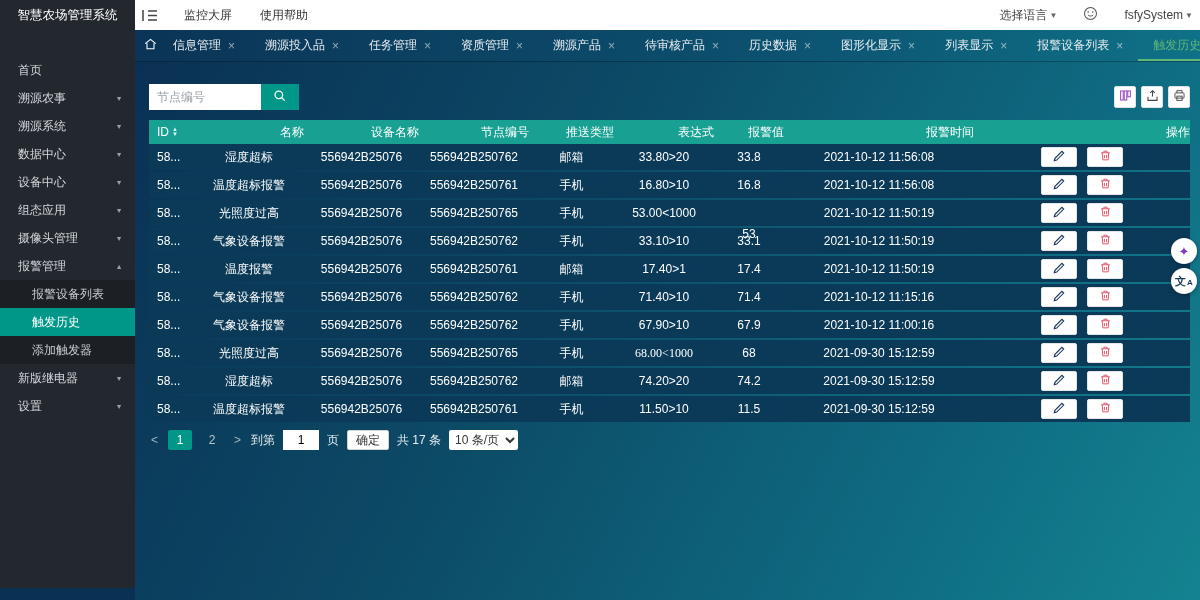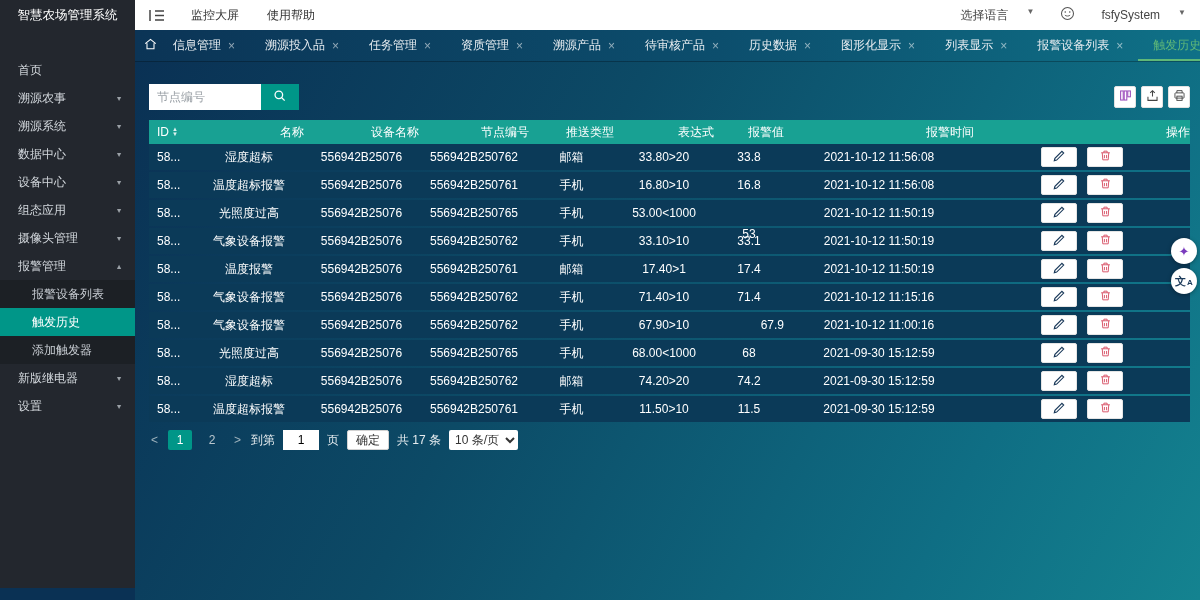--- a/index.html
+++ b/index.html
@@ -16,25 +16,25 @@
   .menu-item { height:28px; display:flex; align-items:center; padding:0 12px 0 18px;
     color:#d3d8dd; cursor:pointer; justify-content:space-between; white-space:nowrap; }
   .menu-item .caret { font-size:8px; color:#9aa0a6; transform:scale(.9); }
   .submenu { background:#1c2025; }
   .submenu-item { height:28px; display:flex; align-items:center; padding-left:32px;
     color:#c9ced4; cursor:pointer; white-space:nowrap; }
   .submenu-item.active { background:#009688; color:#fff; }
 
   
   .navbar { position:absolute; left:135px; top:0; right:0; height:30px; background:#ffffff;
-    display:flex; align-items:center; padding:0 14px; color:#333; }
+    display:flex; align-items:center; padding:0 7px; color:#333; }
   .navbar .nav-link { margin-right:28px; cursor:pointer; }
   .nav-burger { margin-right:26px; display:flex; align-items:center; cursor:pointer; }
   .nav-right { margin-left:auto; display:flex; align-items:center; gap:26px; }
-  .nav-drop { display:flex; gap:18px; cursor:pointer; color:#444; }
+  .nav-drop { display:flex; align-items:center; gap:2px; cursor:pointer; color:#444; }
   .nav-drop .caret { font-size:8px; color:#666; }
 
   
   .tabbar { position:absolute; left:135px; top:30px; right:0; height:32px;
     background:linear-gradient(90deg,#0b3456 0%,#0c4e6d 55%,#0f7187 100%);
     display:flex; align-items:stretch; padding-left:8px;
     border-bottom:1px solid rgba(0,0,0,.28); }
   .tab-home { width:44px; display:flex; align-items:center; justify-content:center; cursor:pointer; }
   #tabs { display:flex; }
   .tab { display:flex; align-items:center; gap:7px; padding:0 15px; color:#e8edf1;
@@ -427,42 +427,42 @@
             </button>
           </div>
         </div>
         <div class="trow">
           <div class="cell first" style="width: 45px;">58...</div>
           <div class="cell" style="width: 110px;">气象设备报警</div>
           <div class="cell" style="width: 115px;">556942B25076</div>
           <div class="cell" style="width: 110px;">556942B250762</div>
           <div class="cell" style="width: 85px;">手机</div>
           <div class="cell" style="width: 100px;">67.90&gt;10</div>
-          <div class="cell" style="width: 70px; text-align: right;">67.9</div>
+          <div class="cell" style="width: 70px;">67.9</div>
           <div class="cell" style="width: 190px;">2021-10-12 11:00:16</div>
           <div class="col-ops">
             <button class="op-btn">
               <span><svg width="14" height="14" viewBox="0 0 24 24" fill="none" stroke="#1b3a5a" stroke-width="2">
                   <path d="M4 20l4-1L20 7l-3-3L5 16l-1 4z"></path>
                 </svg></span>
             </button>
             <button class="op-btn">
               <span><svg width="13" height="13" viewBox="0 0 24 24" fill="none" stroke="#d9566a" stroke-width="1.8">
                   <path d="M4 7h16M9 7V4h6v3M6 7l1 13h10l1-13M10 11v6M14 11v6"></path>
                 </svg></span>
             </button>
           </div>
         </div>
         <div class="trow">
           <div class="cell first" style="width: 45px;">58...</div>
           <div class="cell" style="width: 110px;">光照度过高</div>
           <div class="cell" style="width: 115px;">556942B25076</div>
           <div class="cell" style="width: 110px;">556942B250765</div>
           <div class="cell" style="width: 85px;">手机</div>
-          <div class="cell" style="width: 100px;">68.00&lt;1000</div>
+          <div class="cell" style="width: 100px; font-family: Liberation Serif, serif;">68.00&lt;1000</div>
           <div class="cell" style="width: 70px;">68</div>
           <div class="cell" style="width: 190px;">2021-09-30 15:12:59</div>
           <div class="col-ops">
             <button class="op-btn">
               <span><svg width="14" height="14" viewBox="0 0 24 24" fill="none" stroke="#1b3a5a" stroke-width="2">
                   <path d="M4 20l4-1L20 7l-3-3L5 16l-1 4z"></path>
                 </svg></span>
             </button>
             <button class="op-btn">
               <span><svg width="13" height="13" viewBox="0 0 24 24" fill="none" stroke="#d9566a" stroke-width="1.8">

